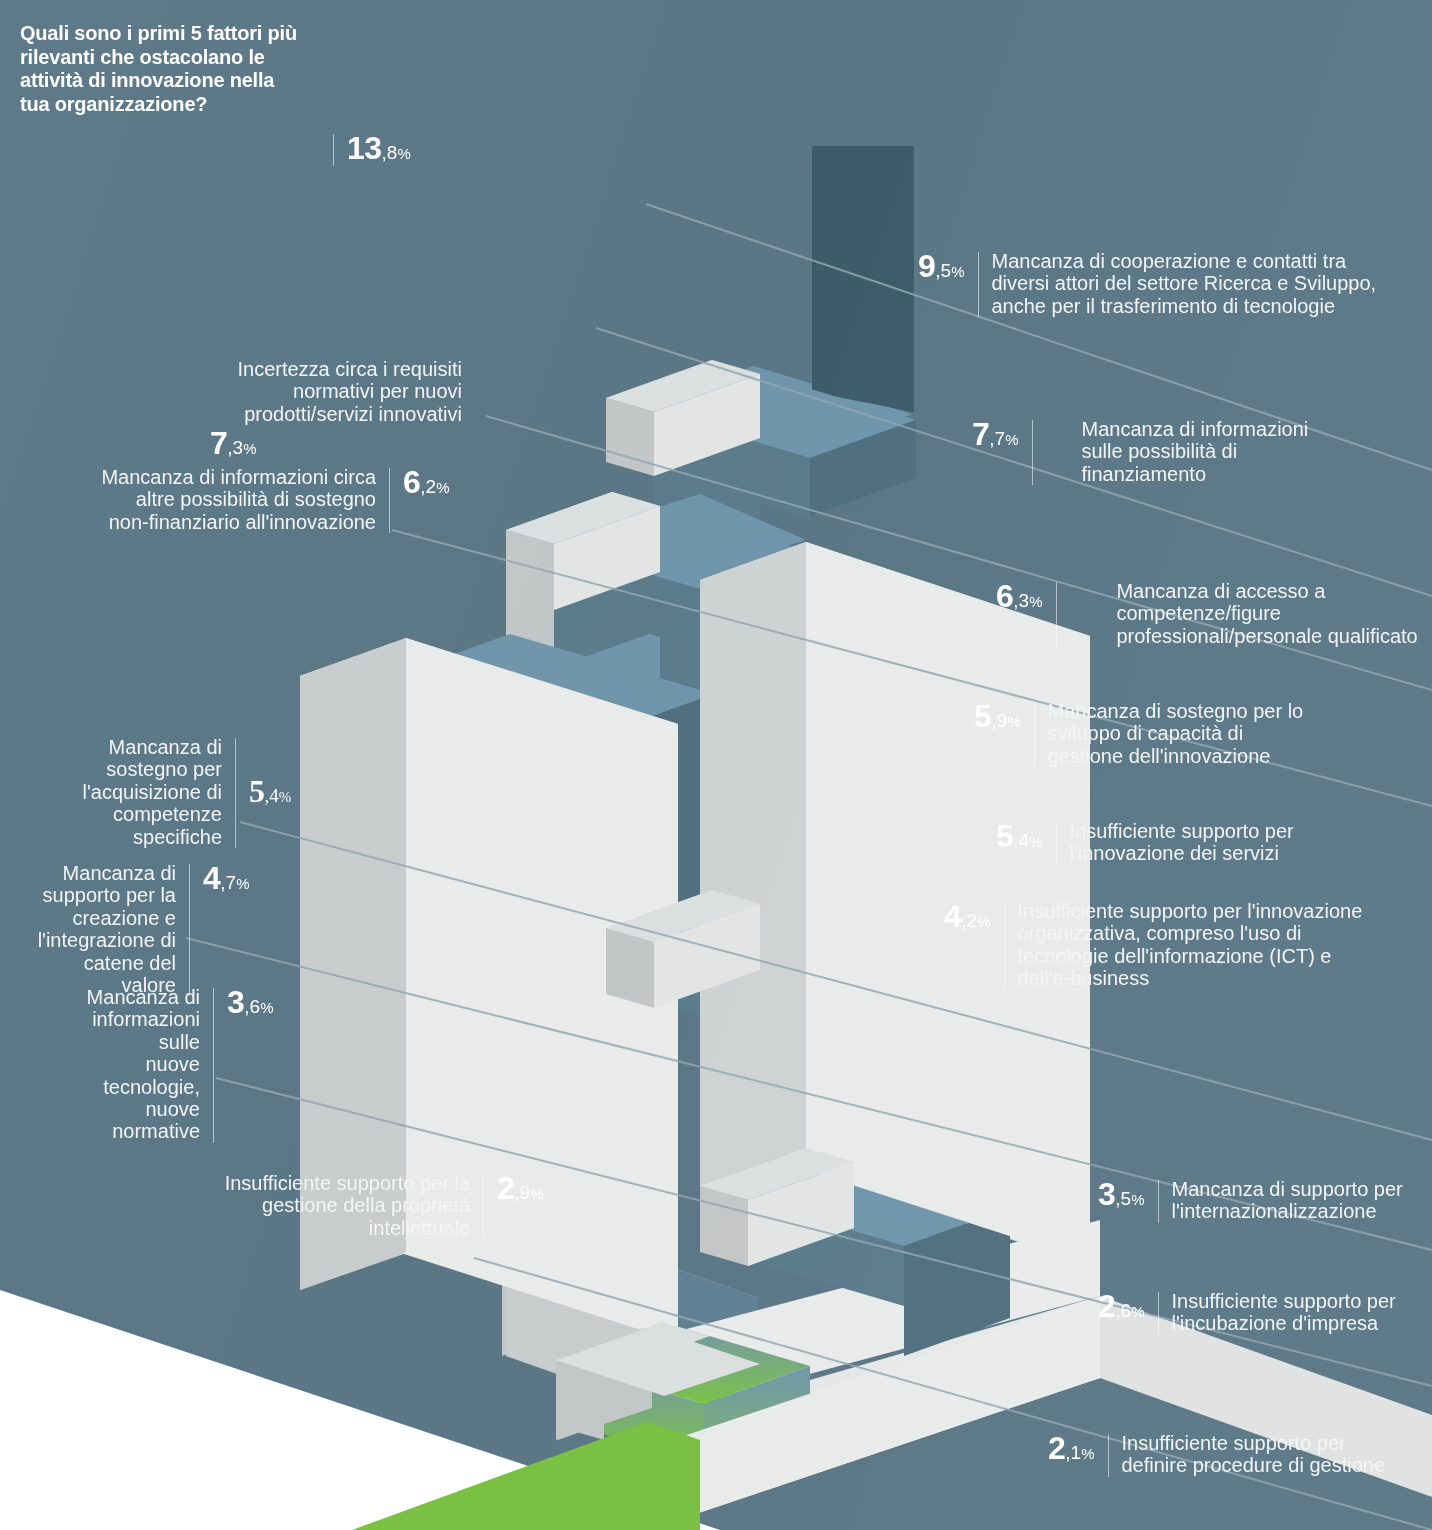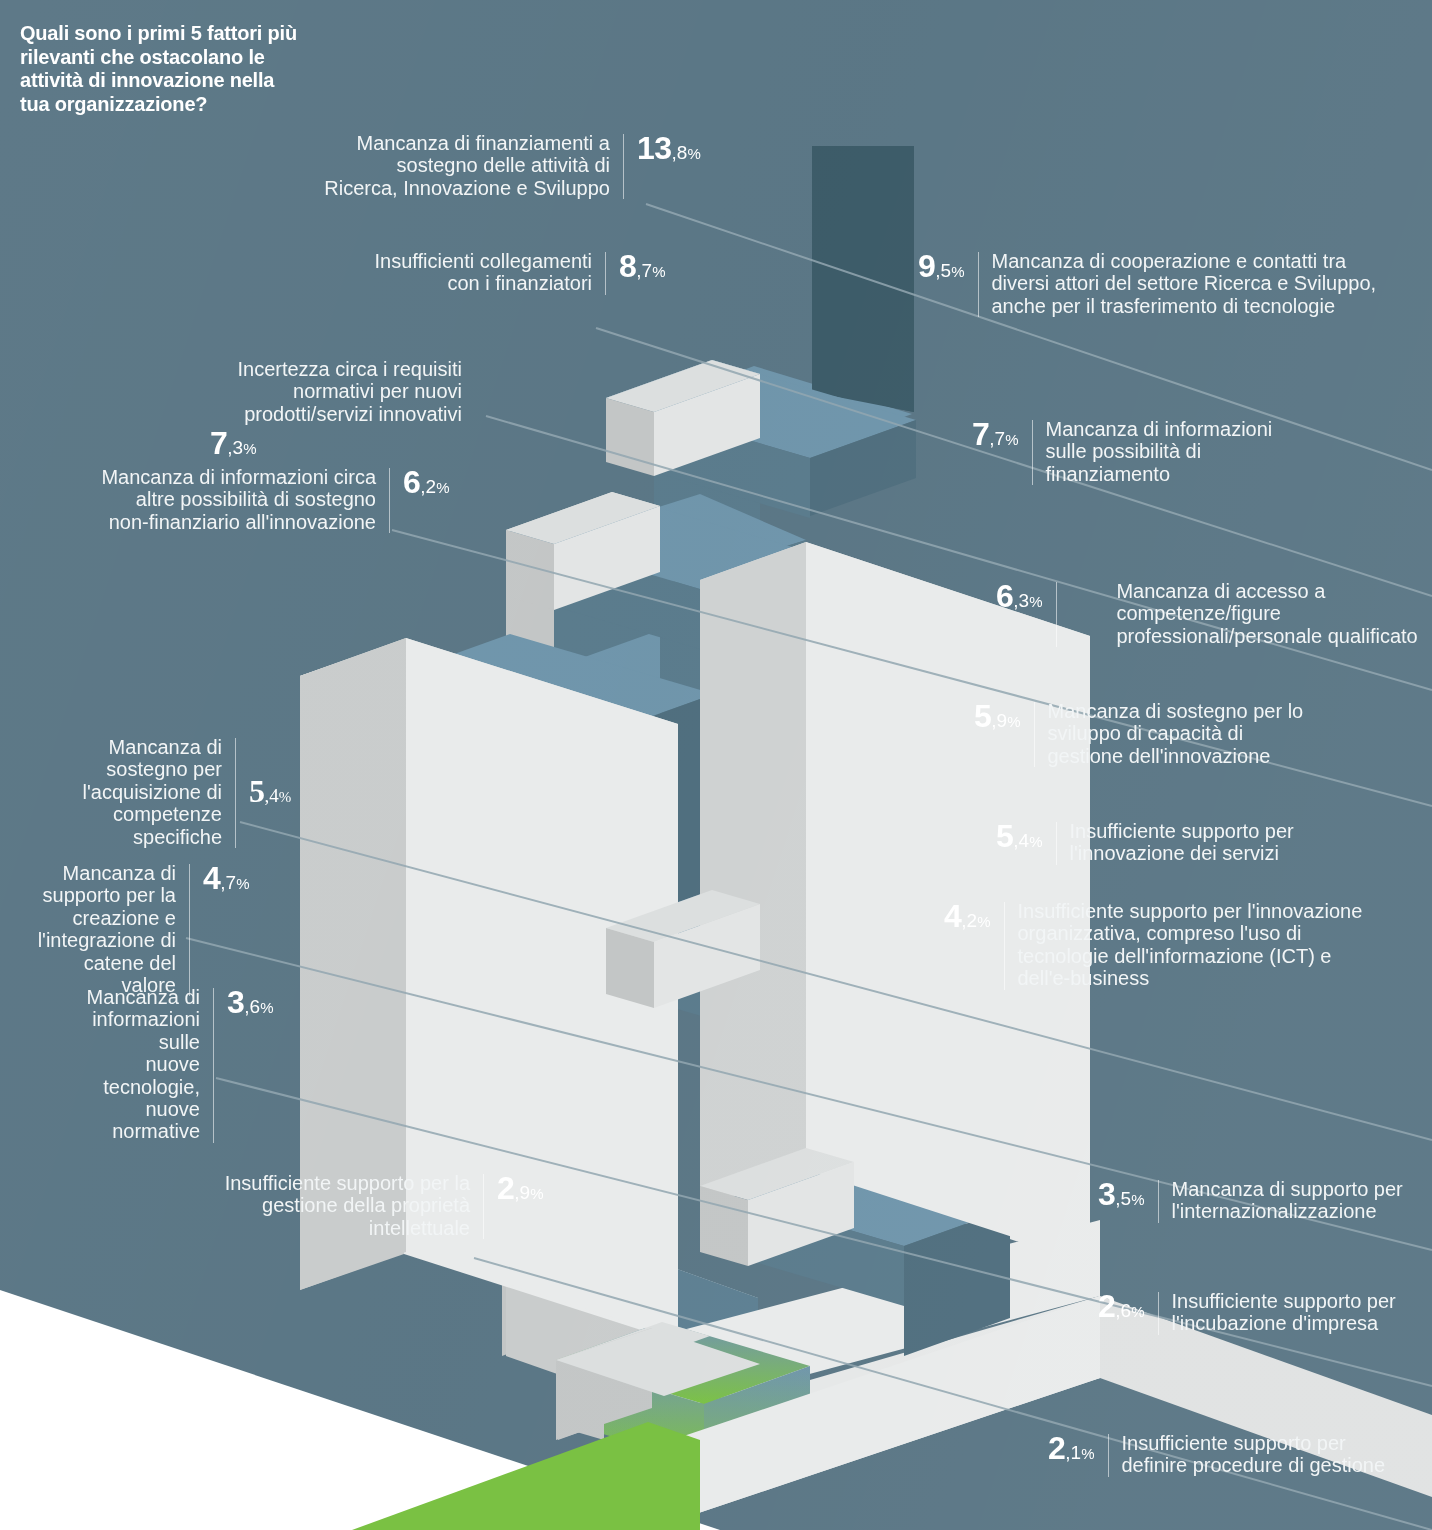--- a/index.html
+++ b/index.html
@@ -310,33 +310,24 @@
       <path d="M474,1258 L1432,1530"></path>
     </g>
   </svg>
 
   <div id="title">Quali sono i primi 5 fattori più
 rilevanti che ostacolano le
 attività di innovazione nella
 tua organizzazione?</div>
 
   <div class="callout left" style="left:320px; top:132px; width:420px;">
-    <div class="txt" style="width:290px;">Mancanza di finanziamenti a
-sostegno delle attività di
-Ricerca, Innovazione e Sviluppo</div>
     <div class="rule"></div>
     <div class="pct"><b>13</b><i>,8</i><s>%</s></div>
   </div>
 
-  <div class="callout left" style="left:330px; top:250px; width:360px;">
-    <div class="txt" style="width:262px;">Insufficienti collegamenti
-con i finanziatori</div>
-    <div class="rule"></div>
-    <div class="pct"><b>8</b><i>,7</i><s>%</s></div>
-  </div>
 
   <div class="callout left" style="left:210px; top:358px; width:360px;flex-direction:column;">
     <div class="txt" style="width:252px;">Incertezza circa i requisiti
 normativi per nuovi
 prodotti/servizi innovativi</div>
     <div class="rule"></div>
     <div class="pct"><b>7</b><i>,3</i><s>%</s></div>
   </div>
 
   <div class="callout left" style="left:60px; top:466px; width:420px;">
@@ -389,21 +380,21 @@
     <div class="pct"><b>9</b><i>,5</i><s>%</s></div>
     <div class="rule"></div>
     <div class="txt" style="width:420px;">Mancanza di cooperazione e contatti tra
 diversi attori del settore Ricerca e Sviluppo,
 anche per il trasferimento di tecnologie</div>
   </div>
 
   <div class="callout right" style="left:972px; top:418px; width:460px;">
     <div class="pct"><b>7</b><i>,7</i><s>%</s></div>
     <div class="rule"></div>
-    <div class="txt" style="width:320px;">Mancanza di informazioni
+    <div class="txt" style="width:320px;margin-left:36px;">Mancanza di informazioni
 sulle possibilità di
 finanziamento</div>
   </div>
 
   <div class="callout right" style="left:996px; top:580px; width:440px;">
     <div class="pct"><b>6</b><i>,3</i><s>%</s></div>
     <div class="rule"></div>
     <div class="txt" style="width:348px;margin-left:47px;">Mancanza di accesso a
 competenze/figure
 professionali/personale qualificato</div>

